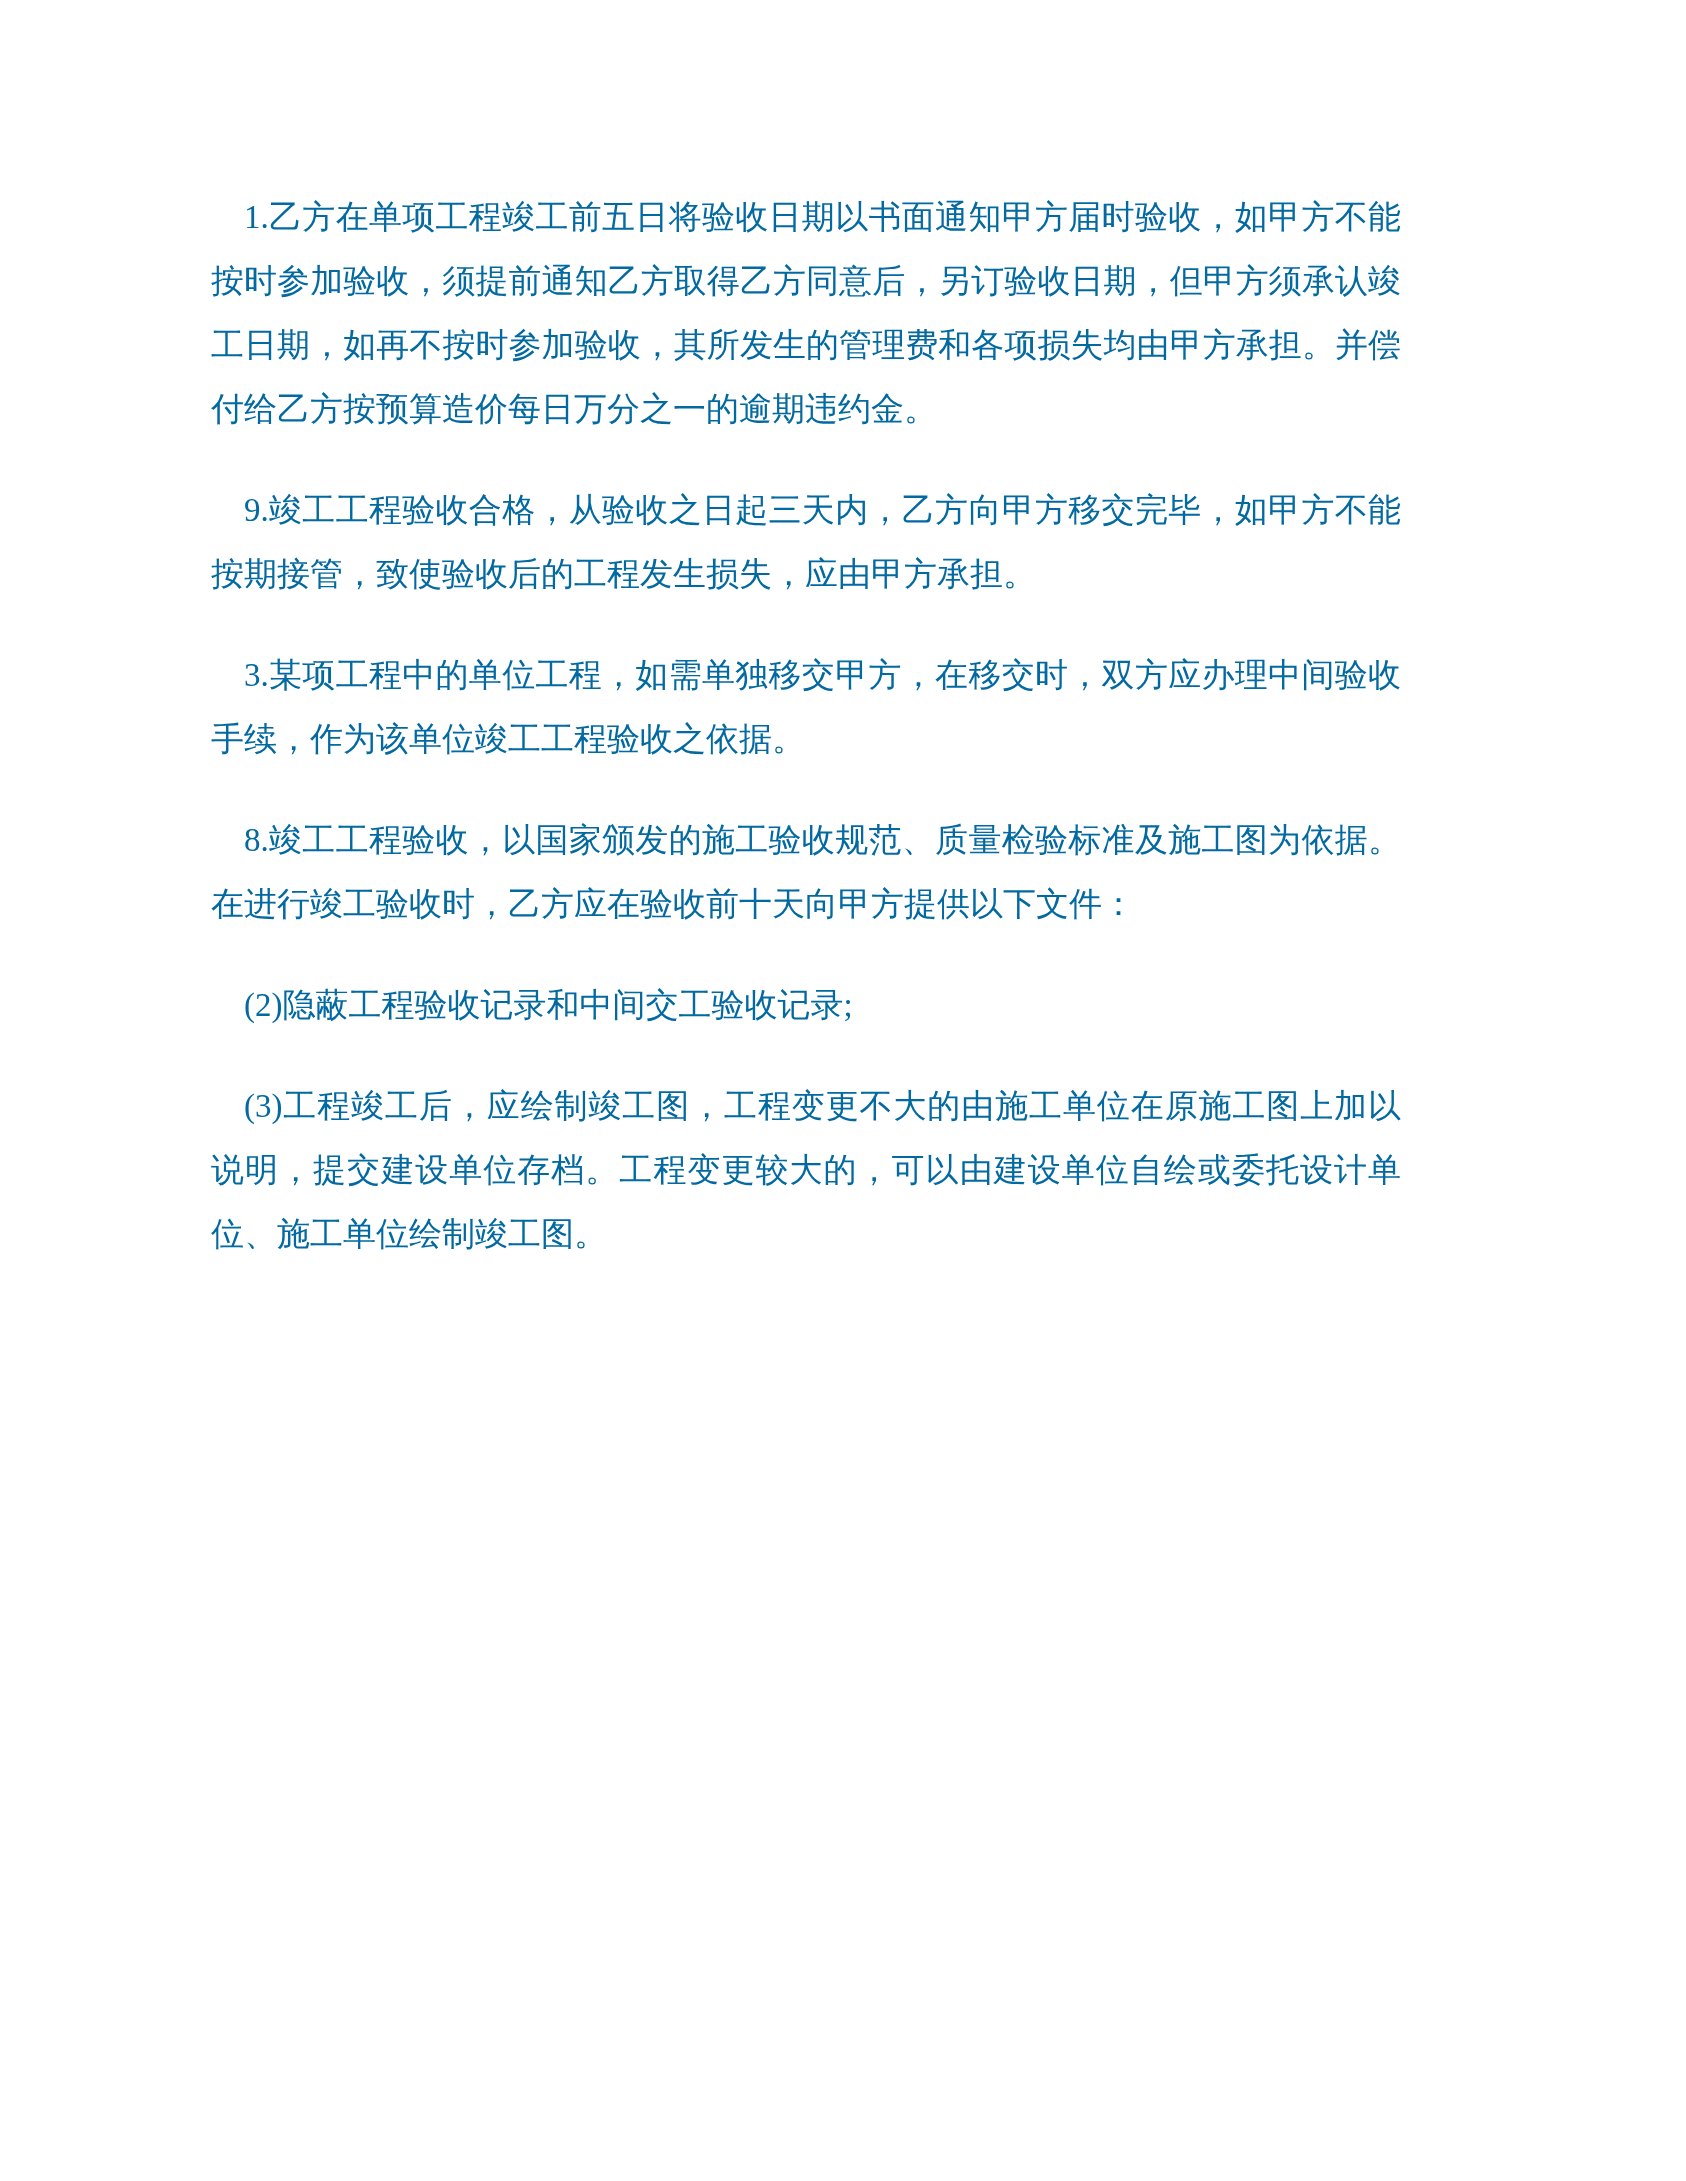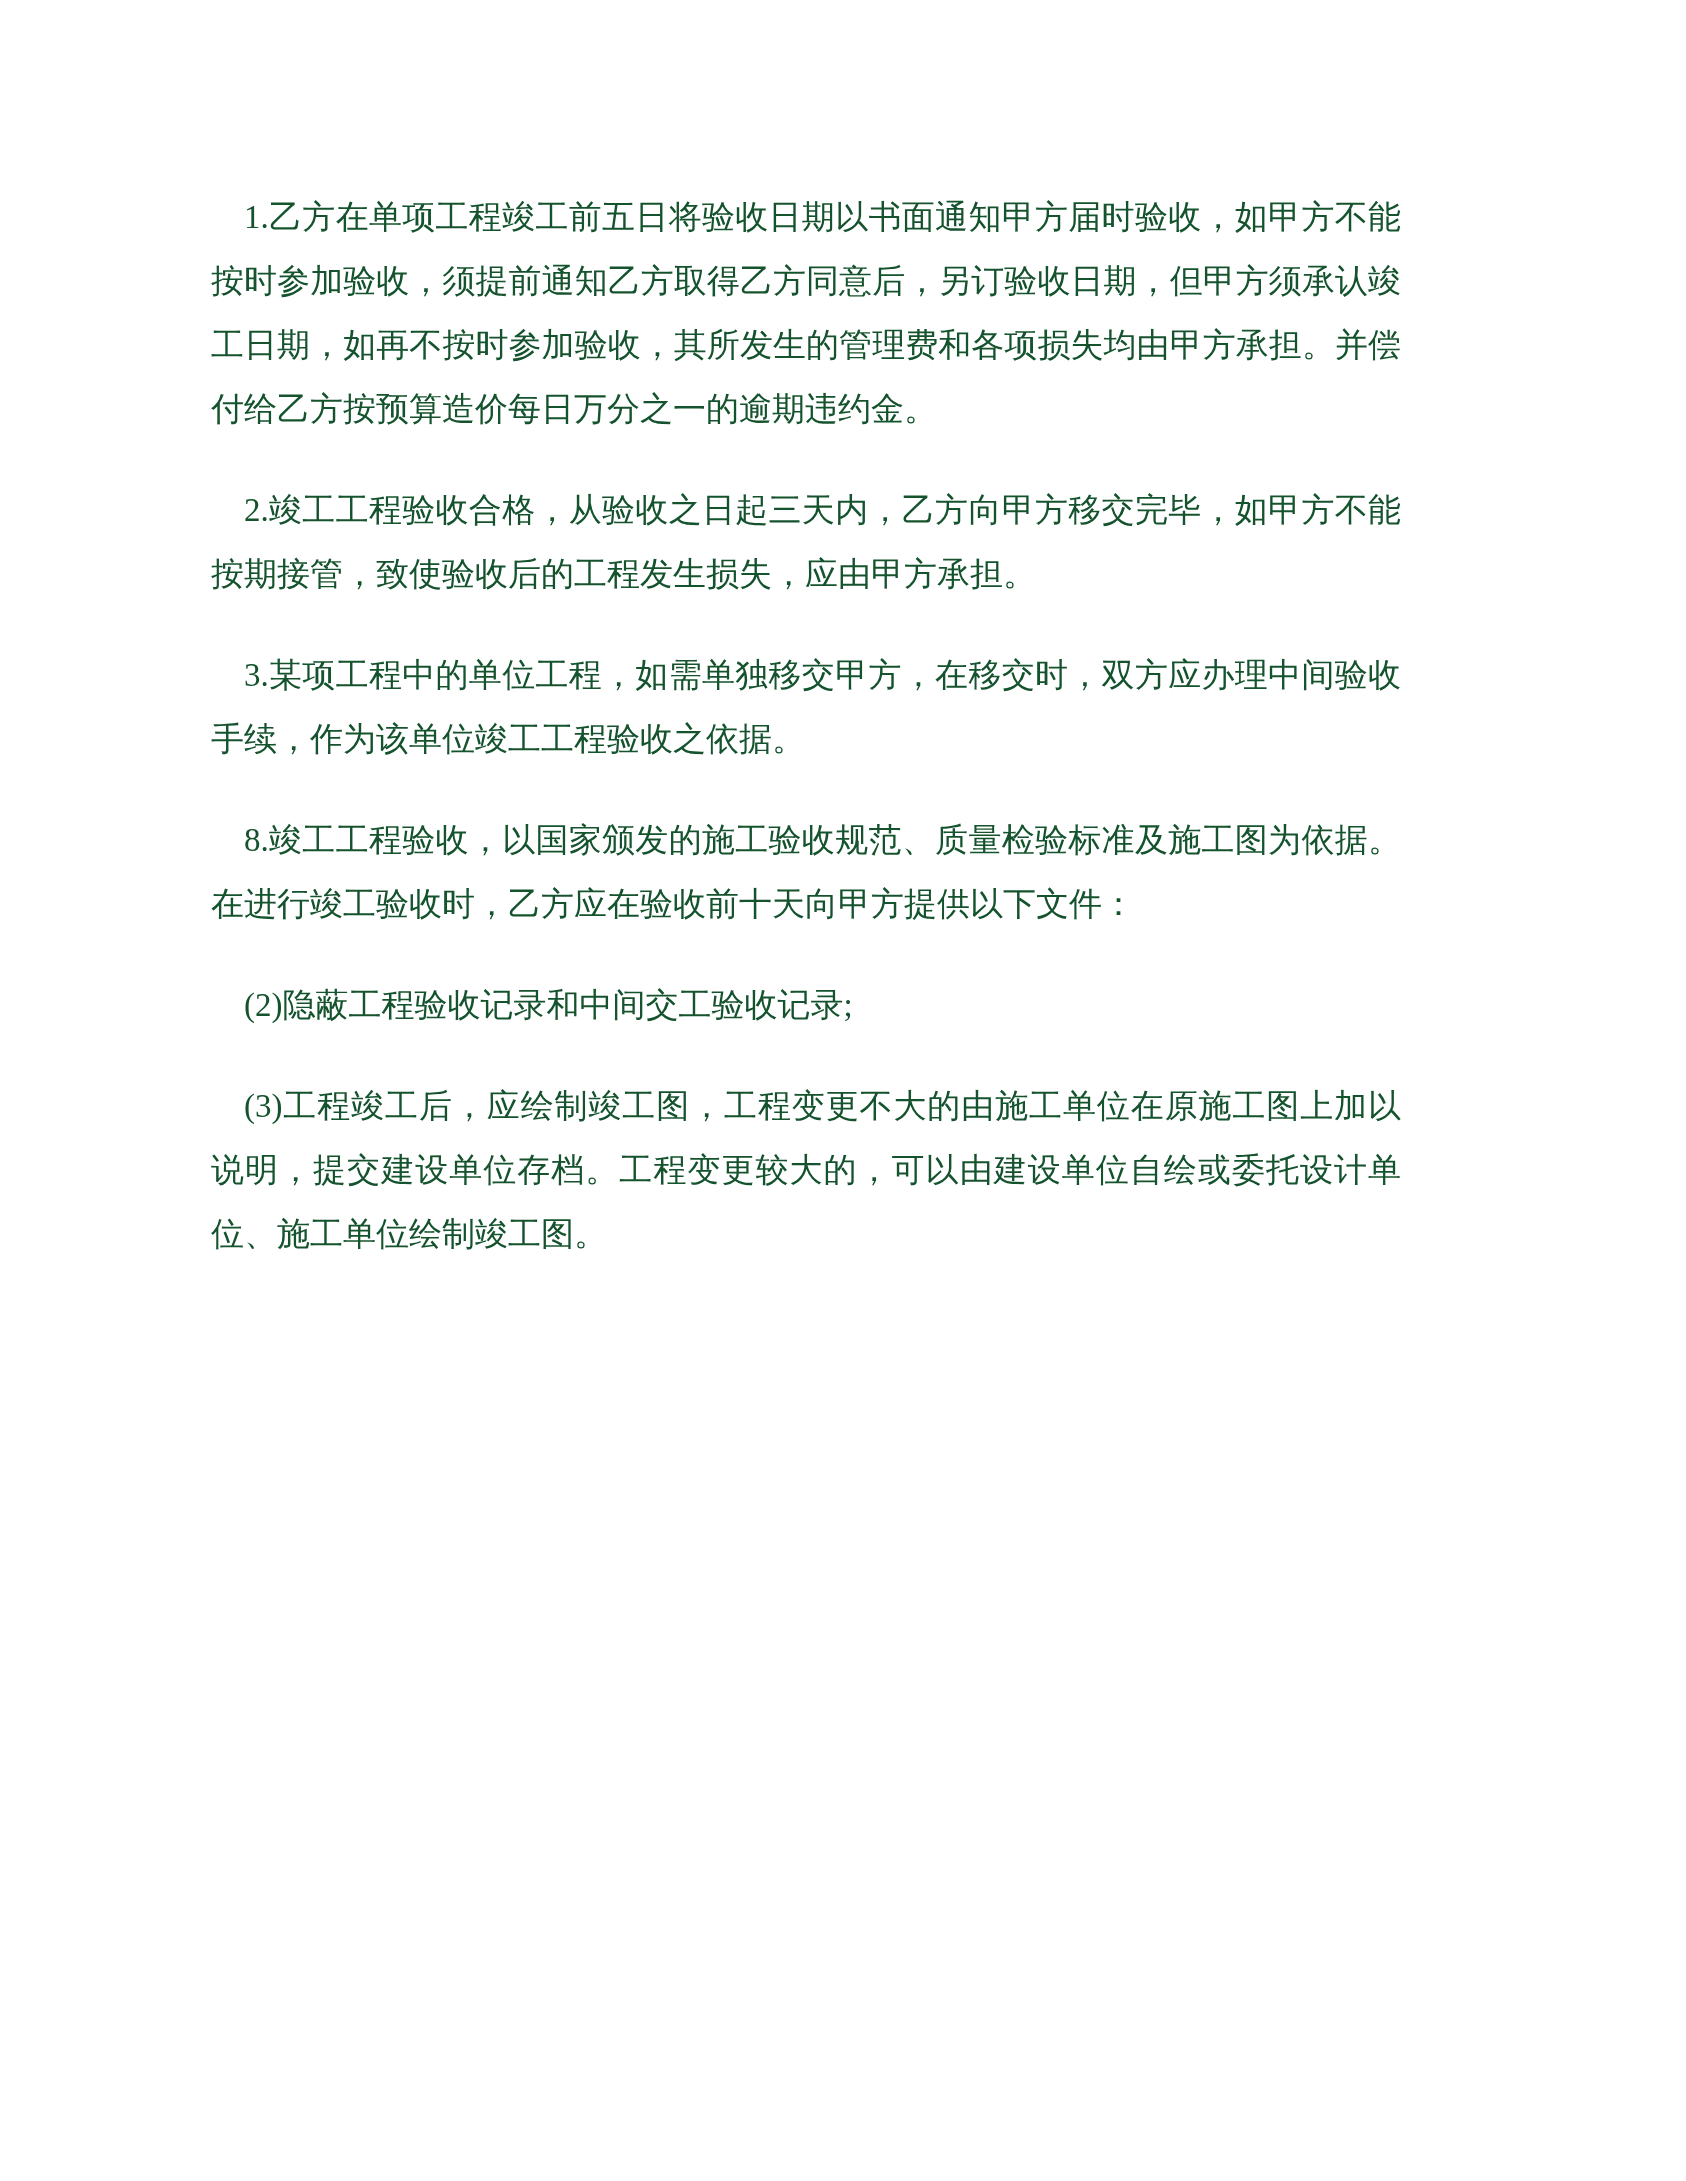--- a/index.html
+++ b/index.html
@@ -19,32 +19,32 @@
     position: absolute;
     left: 211px;
     top: 185px;
     width: 1190px;
   }
   .content p {
     margin: 0 0 37px 0;
     padding: 0;
     font-size: 33px;
     line-height: 64px;
-    color: #14532d;
+    color: #0369a1;
     text-align: justify;
     text-indent: 33px;
     word-break: break-all;
   }
 </style>
 </head>
 <body>
 
 <div class="page">
   <div class="content">
     <p>1.乙方在单项工程竣工前五日将验收日期以书面通知甲方届时验收，如甲方不能按时参加验收，须提前通知乙方取得乙方同意后，另订验收日期，但甲方须承认竣工日期，如再不按时参加验收，其所发生的管理费和各项损失均由甲方承担。并偿付给乙方按预算造价每日万分之一的逾期违约金。</p>
-    <p>2.竣工工程验收合格，从验收之日起三天内，乙方向甲方移交完毕，如甲方不能按期接管，致使验收后的工程发生损失，应由甲方承担。</p>
+    <p>9.竣工工程验收合格，从验收之日起三天内，乙方向甲方移交完毕，如甲方不能按期接管，致使验收后的工程发生损失，应由甲方承担。</p>
     <p>3.某项工程中的单位工程，如需单独移交甲方，在移交时，双方应办理中间验收手续，作为该单位竣工工程验收之依据。</p>
     <p>8.竣工工程验收，以国家颁发的施工验收规范、质量检验标准及施工图为依据。在进行竣工验收时，乙方应在验收前十天向甲方提供以下文件：</p>
     <p>(2)隐蔽工程验收记录和中间交工验收记录;</p>
     <p>(3)工程竣工后，应绘制竣工图，工程变更不大的由施工单位在原施工图上加以说明，提交建设单位存档。工程变更较大的，可以由建设单位自绘或委托设计单位、施工单位绘制竣工图。</p>
   </div>
 </div>
 
 
 </body></html>

